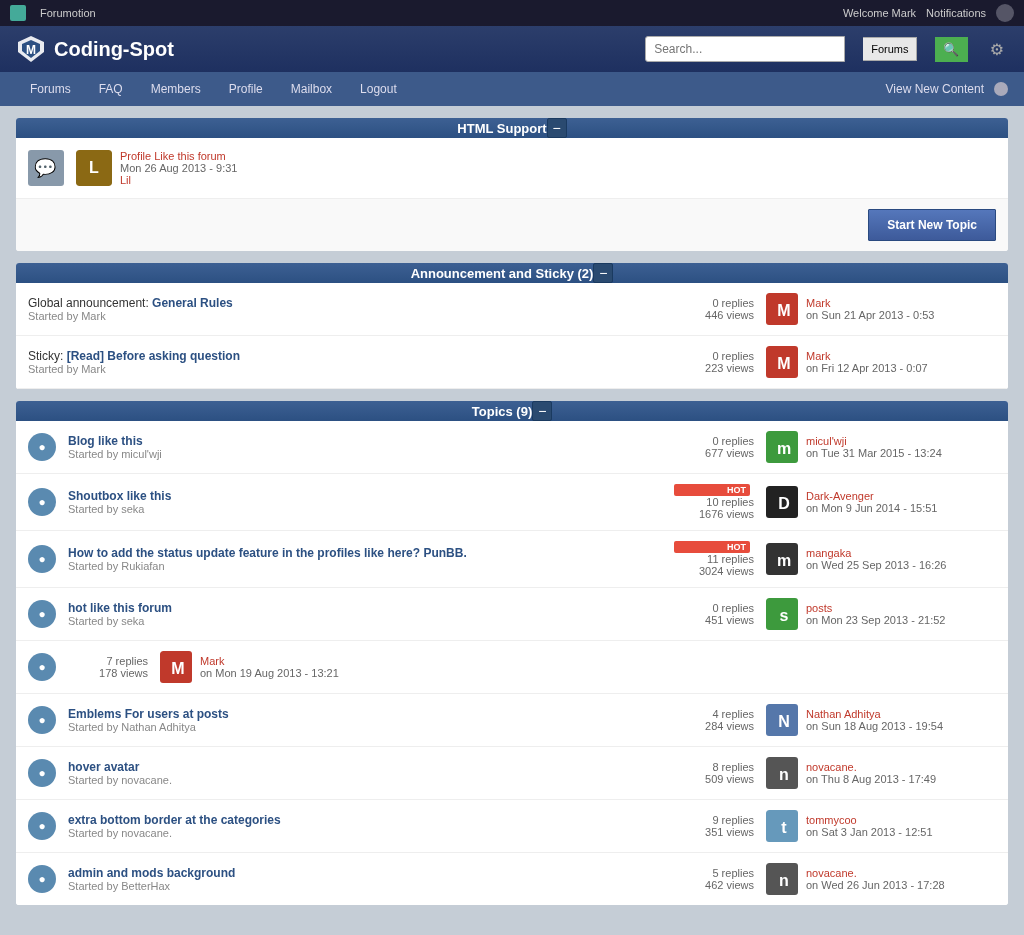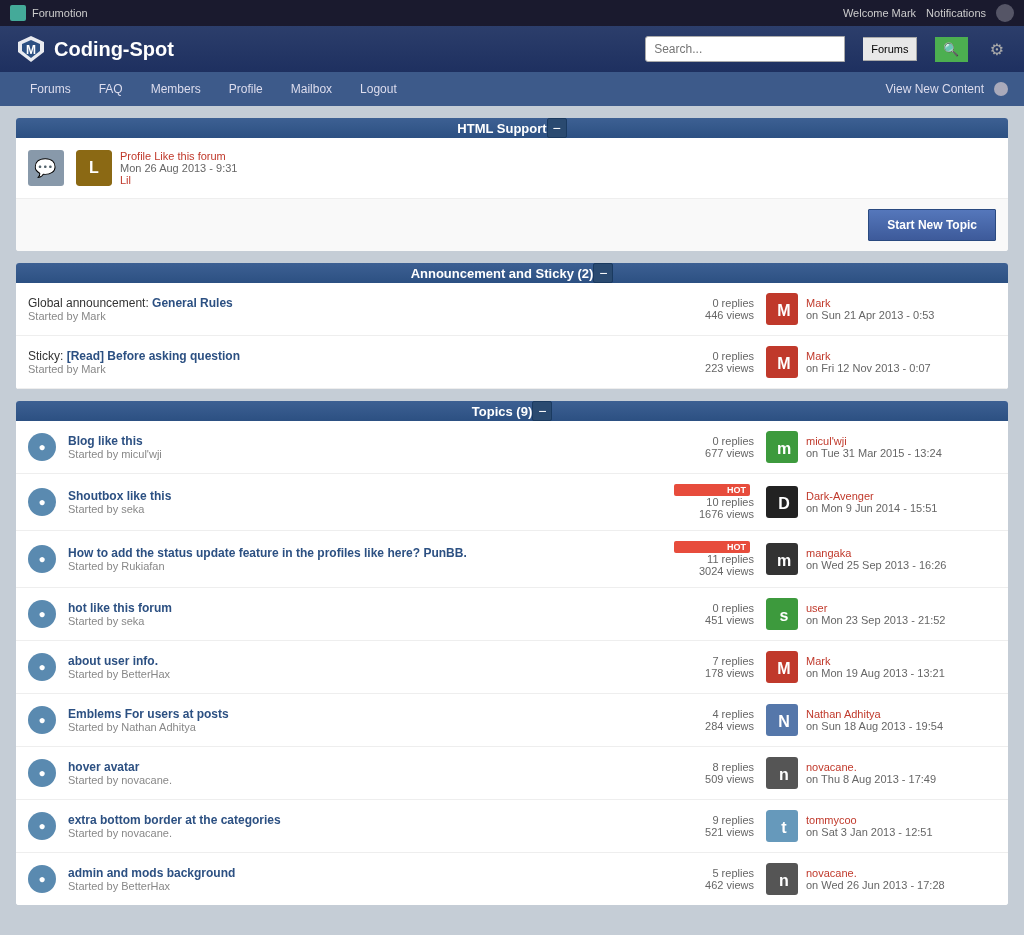--- a/index.html
+++ b/index.html
@@ -8,21 +8,21 @@
     
     .top-bar {
       background: #1a1a2e;
       color: #ccc;
       font-size: 11px;
       padding: 4px 10px;
       display: flex;
       align-items: center;
       justify-content: space-between;
     }
-    .top-bar-left { display: flex; align-items: center; gap: 6px; }
+    .top-bar-left { display: flex; align-items: center; gap: 14px; }
     .top-bar-logo-icon { width: 16px; height: 16px; background: #4a9; border-radius: 2px; display: inline-block; }
     .top-bar-right { display: flex; align-items: center; gap: 10px; }
     .top-bar-right a { color: #ccc; text-decoration: none; }
     .globe-icon { width: 18px; height: 18px; background: #556; border-radius: 50%; display: inline-block; }
 
     
     .header {
       background: linear-gradient(180deg, #2c3e6b 0%, #1e3060 100%);
       padding: 8px 16px;
       display: flex;
@@ -330,21 +330,21 @@
         <div class="anc-stats">
           <span>0 replies</span>
           <span>223 views</span>
         </div>
         <div class="anc-last">
           <div class="topic-last-avatar">
             <div class="avatar-placeholder" style="background:#c0392b;">M</div>
           </div>
           <div class="topic-last-info">
             <a href="#">Mark</a>
-            <div class="date">on Fri 12 Nov 2013 - 0:07</div>
+            <div class="date">on Fri 12 Apr 2013 - 0:07</div>
           </div>
         </div>
       </div>
 
     </div>
   </div>
 
   <div class="section-box">
     <div class="section-header">
       <span>Topics (9)</span>
@@ -431,33 +431,29 @@
         </div>
         <div class="topic-stats">
           <span>0 replies</span>
           <span>451 views</span>
         </div>
         <div class="topic-last">
           <div class="topic-last-avatar">
             <div class="avatar-placeholder" style="background:#3d9a3d;">s</div>
           </div>
           <div class="topic-last-info">
-            <a href="#">user</a>
+            <a href="#">posts</a>
             <div class="date">on Mon 23 Sep 2013 - 21:52</div>
           </div>
         </div>
       </div>
 
       <div class="topic-row">
         <div class="topic-icon">
           <div class="topic-icon-bubble normal-bubble">●</div>
-        </div>
-        <div class="topic-info">
-          <a href="#" class="topic-title">about user info.</a>
-          <div class="topic-starter">Started by BetterHax</div>
         </div>
         <div class="topic-stats">
           <span>7 replies</span>
           <span>178 views</span>
         </div>
         <div class="topic-last">
           <div class="topic-last-avatar">
             <div class="avatar-placeholder" style="background:#c0392b;">M</div>
           </div>
           <div class="topic-last-info">
@@ -516,21 +512,21 @@
       <div class="topic-row">
         <div class="topic-icon">
           <div class="topic-icon-bubble normal-bubble">●</div>
         </div>
         <div class="topic-info">
           <a href="#" class="topic-title">extra bottom border at the categories</a>
           <div class="topic-starter">Started by novacane.</div>
         </div>
         <div class="topic-stats">
           <span>9 replies</span>
-          <span>521 views</span>
+          <span>351 views</span>
         </div>
         <div class="topic-last">
           <div class="topic-last-avatar">
             <div class="avatar-placeholder" style="background:#6699bb;">t</div>
           </div>
           <div class="topic-last-info">
             <a href="#">tommycoo</a>
             <div class="date">on Sat 3 Jan 2013 - 12:51</div>
           </div>
         </div>

